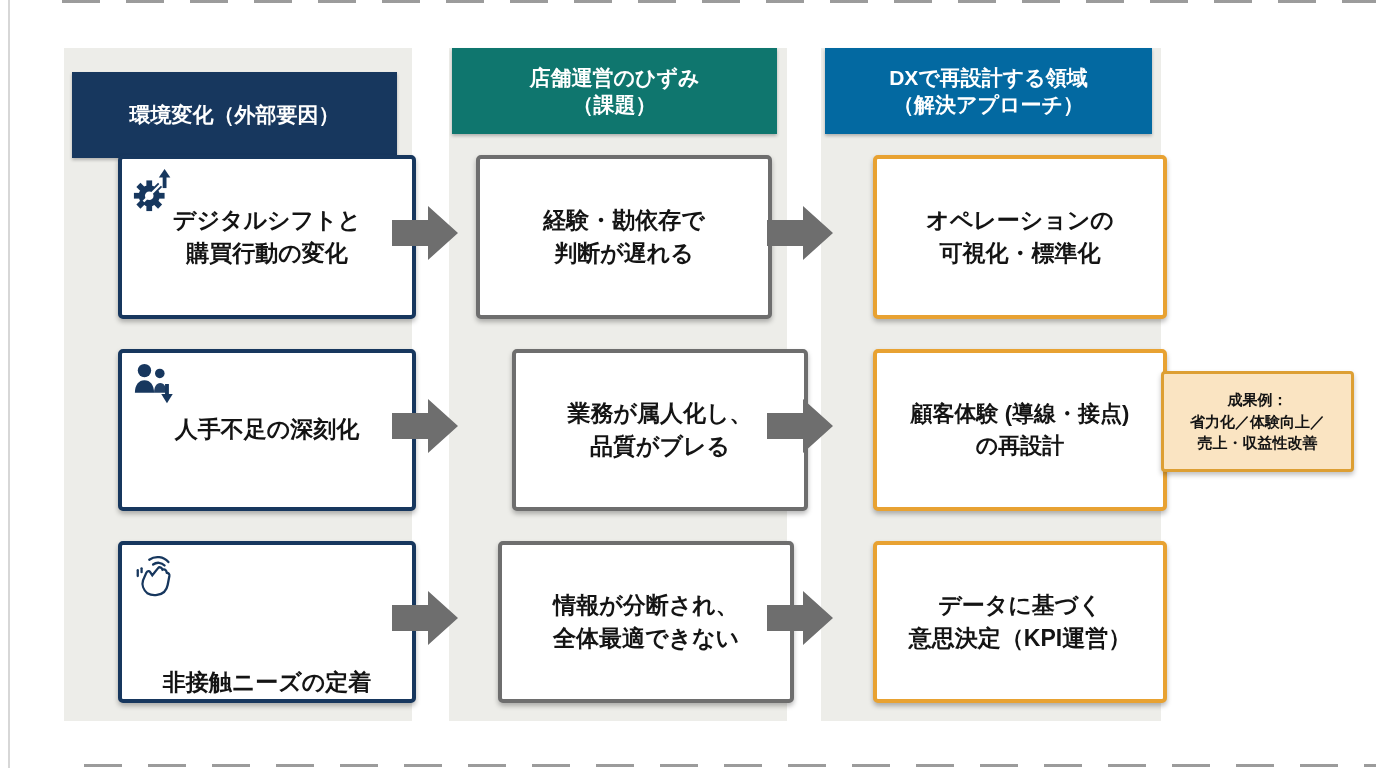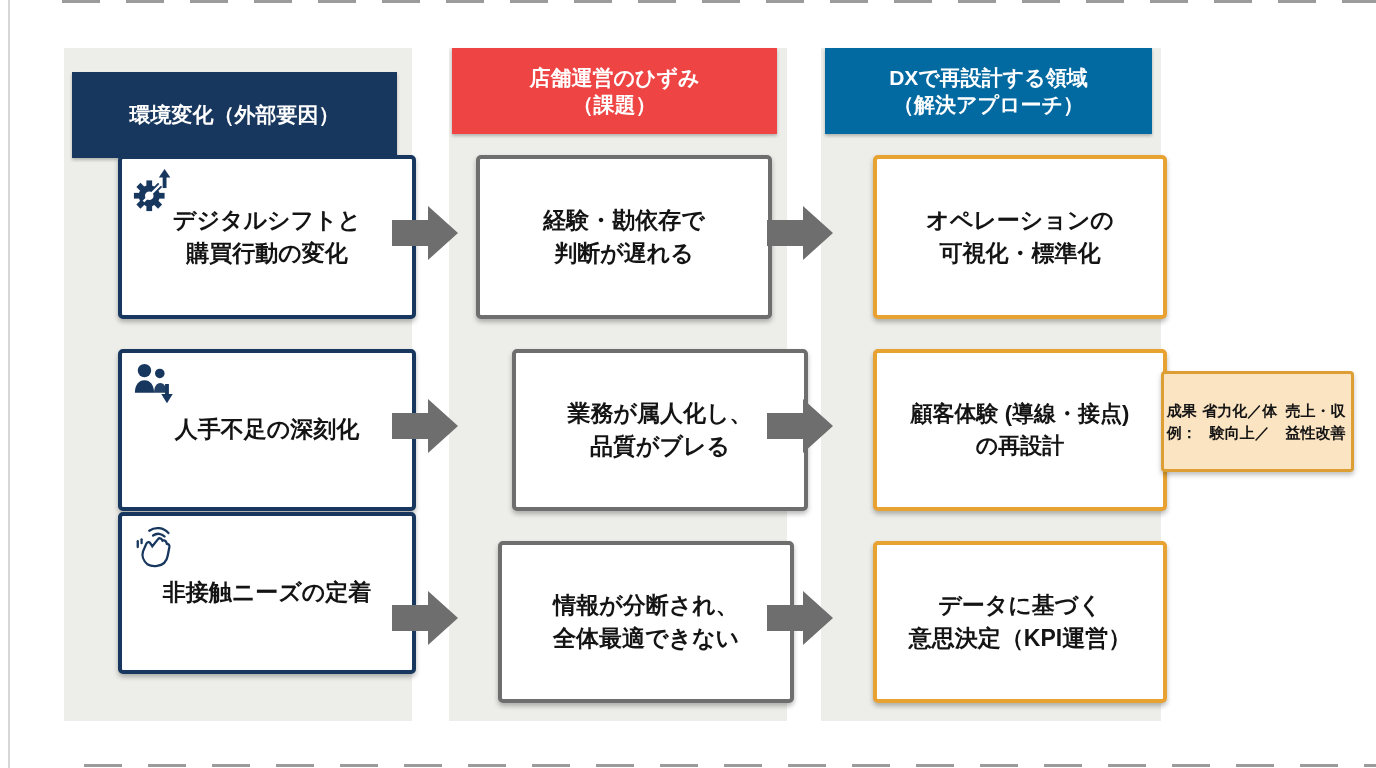--- a/index.html
+++ b/index.html
@@ -12,39 +12,39 @@
   .edge.top{top:0;}
   .edge.bottom{bottom:1px;left:84px;}
   .sideline{position:absolute;left:8px;top:0;bottom:0;width:2px;background:#d7d7d7;}
   .strip{position:absolute;top:48px;height:673px;background:#edede9;}
   .hdr{
     position:absolute;top:48px;height:86px;display:flex;flex-direction:column;
     justify-content:center;align-items:center;color:#ffffff;font-weight:bold;
     font-size:21px;line-height:1.3;text-align:center;box-shadow:0 2px 3px rgba(0,0,0,.25);
   }
   .hdr.navy{background:#17375e;margin-top:24px;}
-  .hdr.gray{background:#ef4444;}
+  .hdr.gray{background:#0f766e;}
   .hdr.orange{background:#0369a1;}
   .box{
     position:absolute;background:#ffffff;border-radius:5px;
     display:flex;flex-direction:column;justify-content:center;align-items:center;
     text-align:center;font-weight:bold;color:#141414;font-size:23px;line-height:1.45;
     box-shadow:0 3px 5px rgba(0,0,0,.28);
     margin-left:28px;
   }
   .box.navy-border{border:4px solid #17375e;}
   .box.gray-border{border:4px solid #6e6e6e;}
   .box.orange-border{border:4px solid #e8a232;}
   .icon{position:absolute;top:8px;left:10px;width:46px;height:46px;}
   .icon svg{width:100%;height:100%;}
   .arrow{position:absolute;width:66px;height:58px;}
   .note{
     position:absolute;left:1161px;top:371px;width:187px;height:95px;
     background:#fae4c2;border:3px solid #dd9f33;border-radius:4px;
-    display:flex;flex-direction:row;justify-content:center;align-items:center;
+    display:flex;flex-direction:column;justify-content:center;align-items:center;
     font-weight:bold;font-size:15px;line-height:1.45;color:#141414;text-align:center;
     box-shadow:0 3px 5px rgba(0,0,0,.25);
   }
 </style>
 </head>
 <body>
 
 <div class="canvas">
 
   <div class="edge top"></div>
@@ -104,21 +104,21 @@
           <circle cx="29" cy="13" r="5"></circle>
           <path d="M23 33c0-6 2.5-10 6.5-10 4 0 6.5 4 6.5 10z" opacity=".95"></path>
           <rect x="34.5" y="24" width="4" height="12"></rect>
           <polygon points="36.5,44 30.5,34.5 42.5,34.5"></polygon>
         </g>
       </svg>
     </span>
     <div>人手不足の深刻化</div>
   </div>
 
-  <div class="box navy-border" style="left:90px;top:512px;width:290px;height:154px;">
+  <div class="box navy-border" style="left:90px;top:541px;width:290px;height:154px;justify-content:flex-end;">
     <span class="icon">
       <svg viewBox="0 0 48 48" fill="none" stroke="#17375e" stroke-width="2.4" stroke-linecap="round">
         <path d="M22 12a9 9 0 0 1 12 1"></path>
         <path d="M18 7a15 15 0 0 1 20 2.5"></path>
         <path d="M6 18v6"></path>
         <path d="M10 16v4"></path>
         <path d="M16 42c-4-3.5-6-9-4.5-13.5l3.5-8c.9-1.8 3-2 4-.6l2.2 3.4 6-7.5c1.2-1.5 3.2-1 4 .4l.6 1.2c1.8-.8 3.4 0 4 1.6l.5 1.6c1.9.2 3 1.5 2.7 3.4l-1.8 9.3c-1.1 5.8-5.3 9.6-11 10.5-4.3.7-7.6-.2-10.2-1.8z"></path>
       </svg>
     </span>
     <div>非接触ニーズの定着</div>

